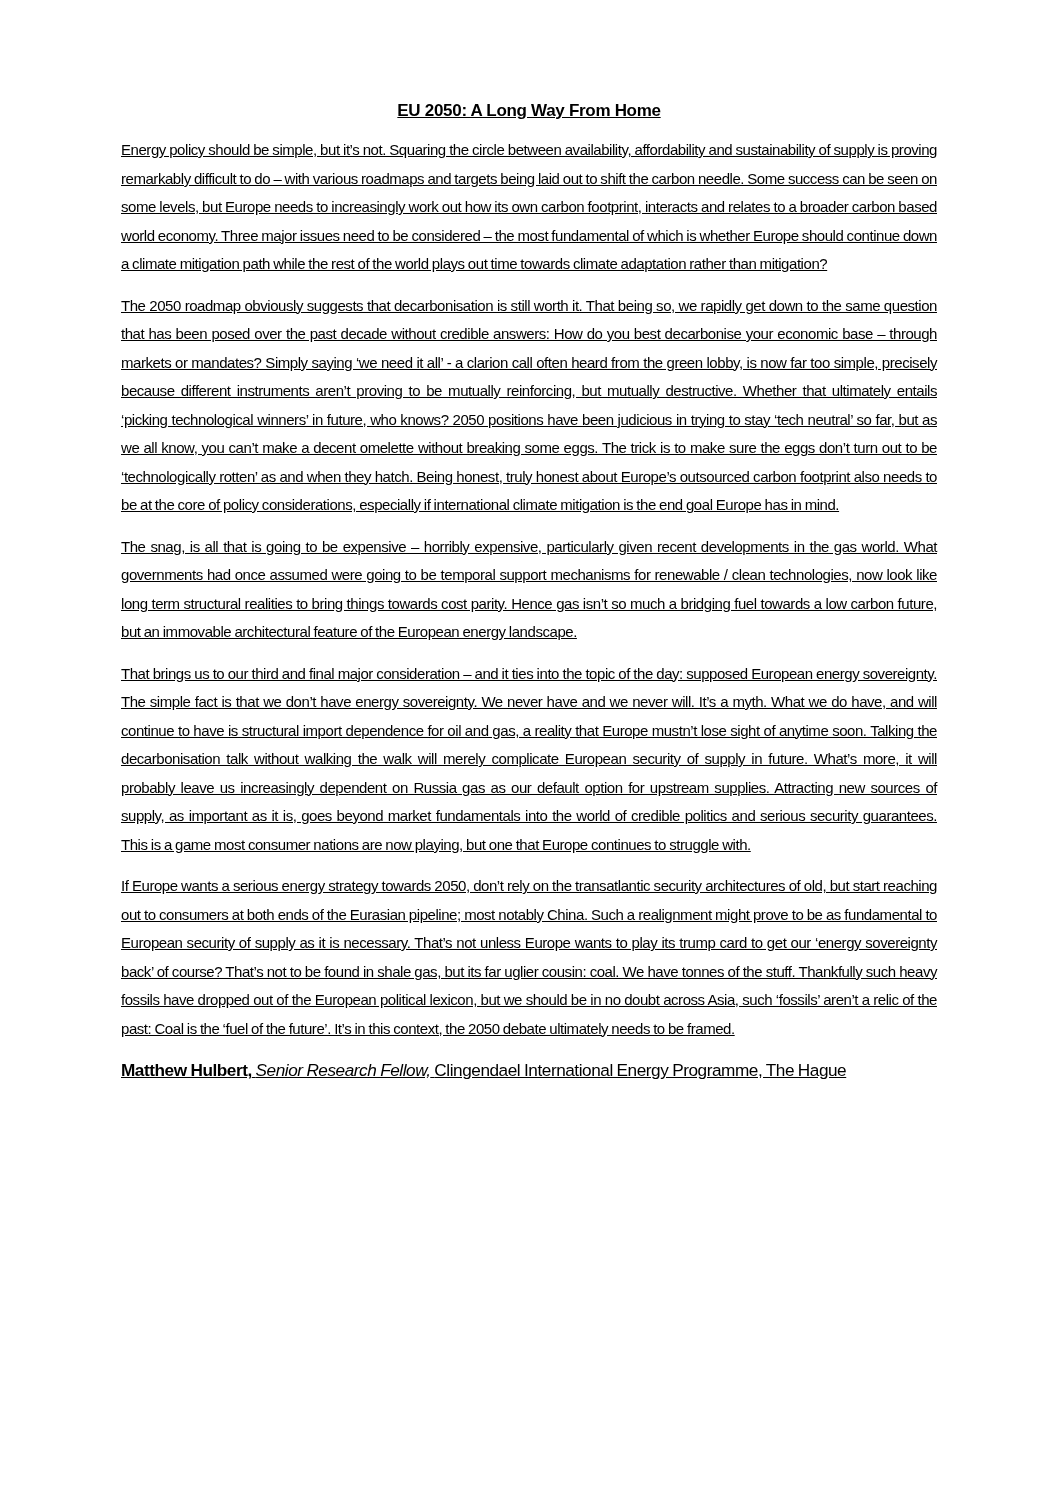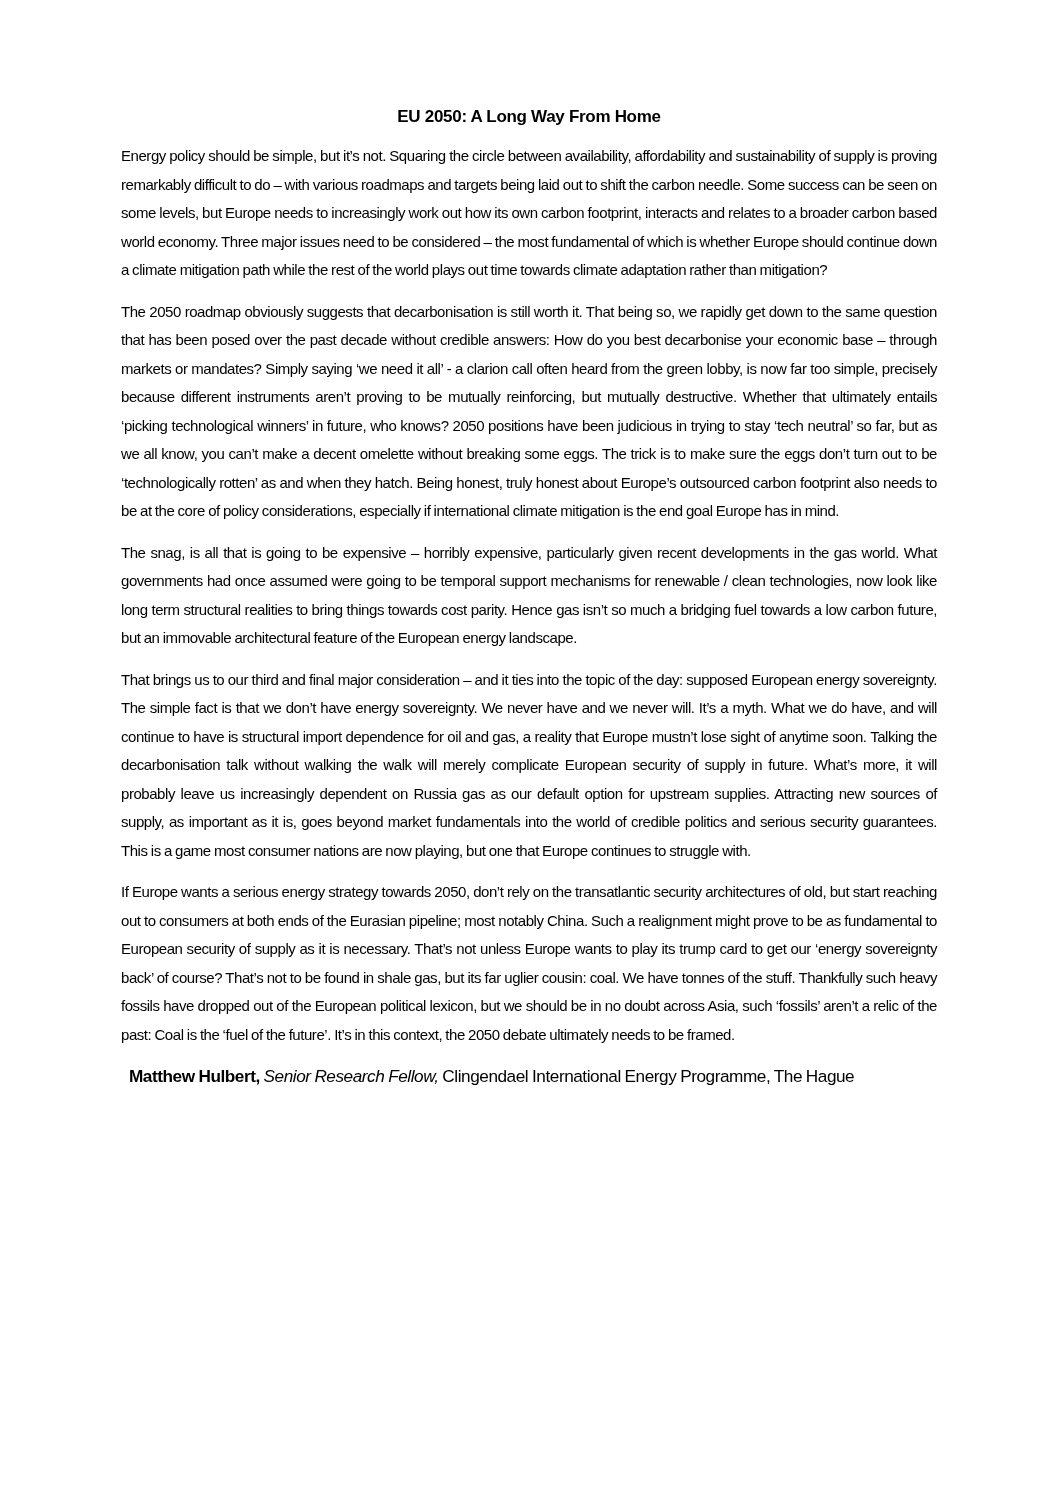--- a/index.html
+++ b/index.html
@@ -11,43 +11,44 @@
       width: 1058px;
       height: 1497px;
       position: relative;
       overflow: hidden;
       font-family: "Liberation Sans", "DejaVu Sans", sans-serif;
       color: #000000;
     }
     .page {
       position: absolute;
       left: 121px;
-      top: 106px;
+      top: 100px;
       width: 816px;
+      text-decoration: underline;
     }
     .doc-title {
       text-align: center;
       font-weight: bold;
       font-size: 17px;
       line-height: 22px;
       margin: 0 0 14px 0;
       letter-spacing: -0.3px;
     }
     .para {
       font-size: 15px;
       line-height: 28.5px;
       text-align: justify;
       margin: 0 0 13px 0;
       letter-spacing: -0.45px;
       word-spacing: -0.5px;
     }
     .signature {
       font-size: 17.2px;
       line-height: 28px;
-      margin: 8px;
+      margin: 0;
       letter-spacing: -0.45px;
       word-spacing: -0.5px;
     }
     .sig-name { font-weight: bold; }
     .sig-role { font-style: italic; }
   </style>
 </head>
 <body>
 
 <div class="page">

